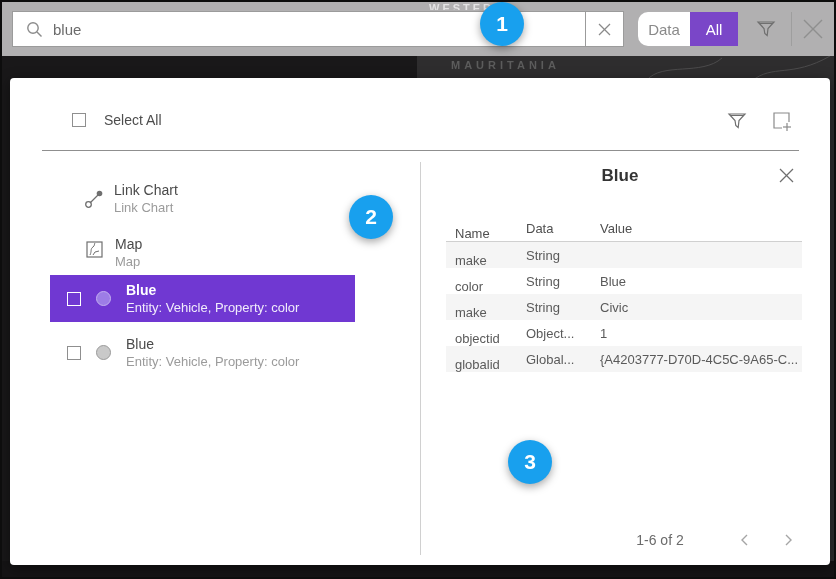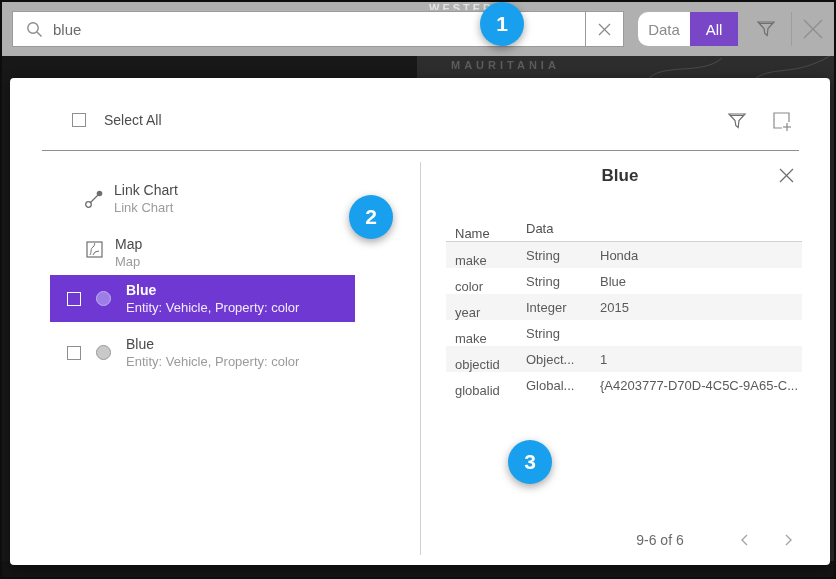--- a/index.html
+++ b/index.html
@@ -209,53 +209,49 @@
       <svg width="17" height="17" viewBox="0 0 17 17">
           <line x1="2" y1="2" x2="15" y2="15" stroke="#6f6f6f" stroke-width="1.3"></line>
           <line x1="15" y1="2" x2="2" y2="15" stroke="#6f6f6f" stroke-width="1.3"></line>
         </svg>
     </span>
 
     <div class="attr-table">
       <div class="attr-head">
         <span class="col-name">Name</span>
         <span class="col-type">Data</span>
+        <span class="col-value">Value</span>
       </div>
       <div class="attr-row">
         <span class="col-name">make</span>
         <span class="col-type">String</span>
-        <span class="col-value">Honda</span>
       </div>
       <div class="attr-row">
         <span class="col-name">color</span>
         <span class="col-type">String</span>
         <span class="col-value">Blue</span>
       </div>
       <div class="attr-row">
-        <span class="col-name">year</span>
-        <span class="col-type">Integer</span>
-        <span class="col-value">2015</span>
-      </div>
-      <div class="attr-row">
         <span class="col-name">make</span>
         <span class="col-type">String</span>
+        <span class="col-value">Civic</span>
       </div>
       <div class="attr-row">
         <span class="col-name">objectid</span>
         <span class="col-type">Object...</span>
         <span class="col-value">1</span>
       </div>
       <div class="attr-row">
         <span class="col-name">globalid</span>
         <span class="col-type">Global...</span>
         <span class="col-value">{A4203777-D70D-4C5C-9A65-C...</span>
       </div>
     </div>
 
-    <div class="pagination-label">9-6 of 6</div>
+    <div class="pagination-label">1-6 of 2</div>
     <span class="page-prev">
       <svg width="14" height="14" viewBox="0 0 14 14">
           <polyline points="9,2 4,7 9,12" fill="none" stroke="#a5a5a5" stroke-width="1.4"></polyline>
         </svg>
     </span>
     <span class="page-next">
       <svg width="14" height="14" viewBox="0 0 14 14">
           <polyline points="5,2 10,7 5,12" fill="none" stroke="#a5a5a5" stroke-width="1.4"></polyline>
         </svg>
     </span>

